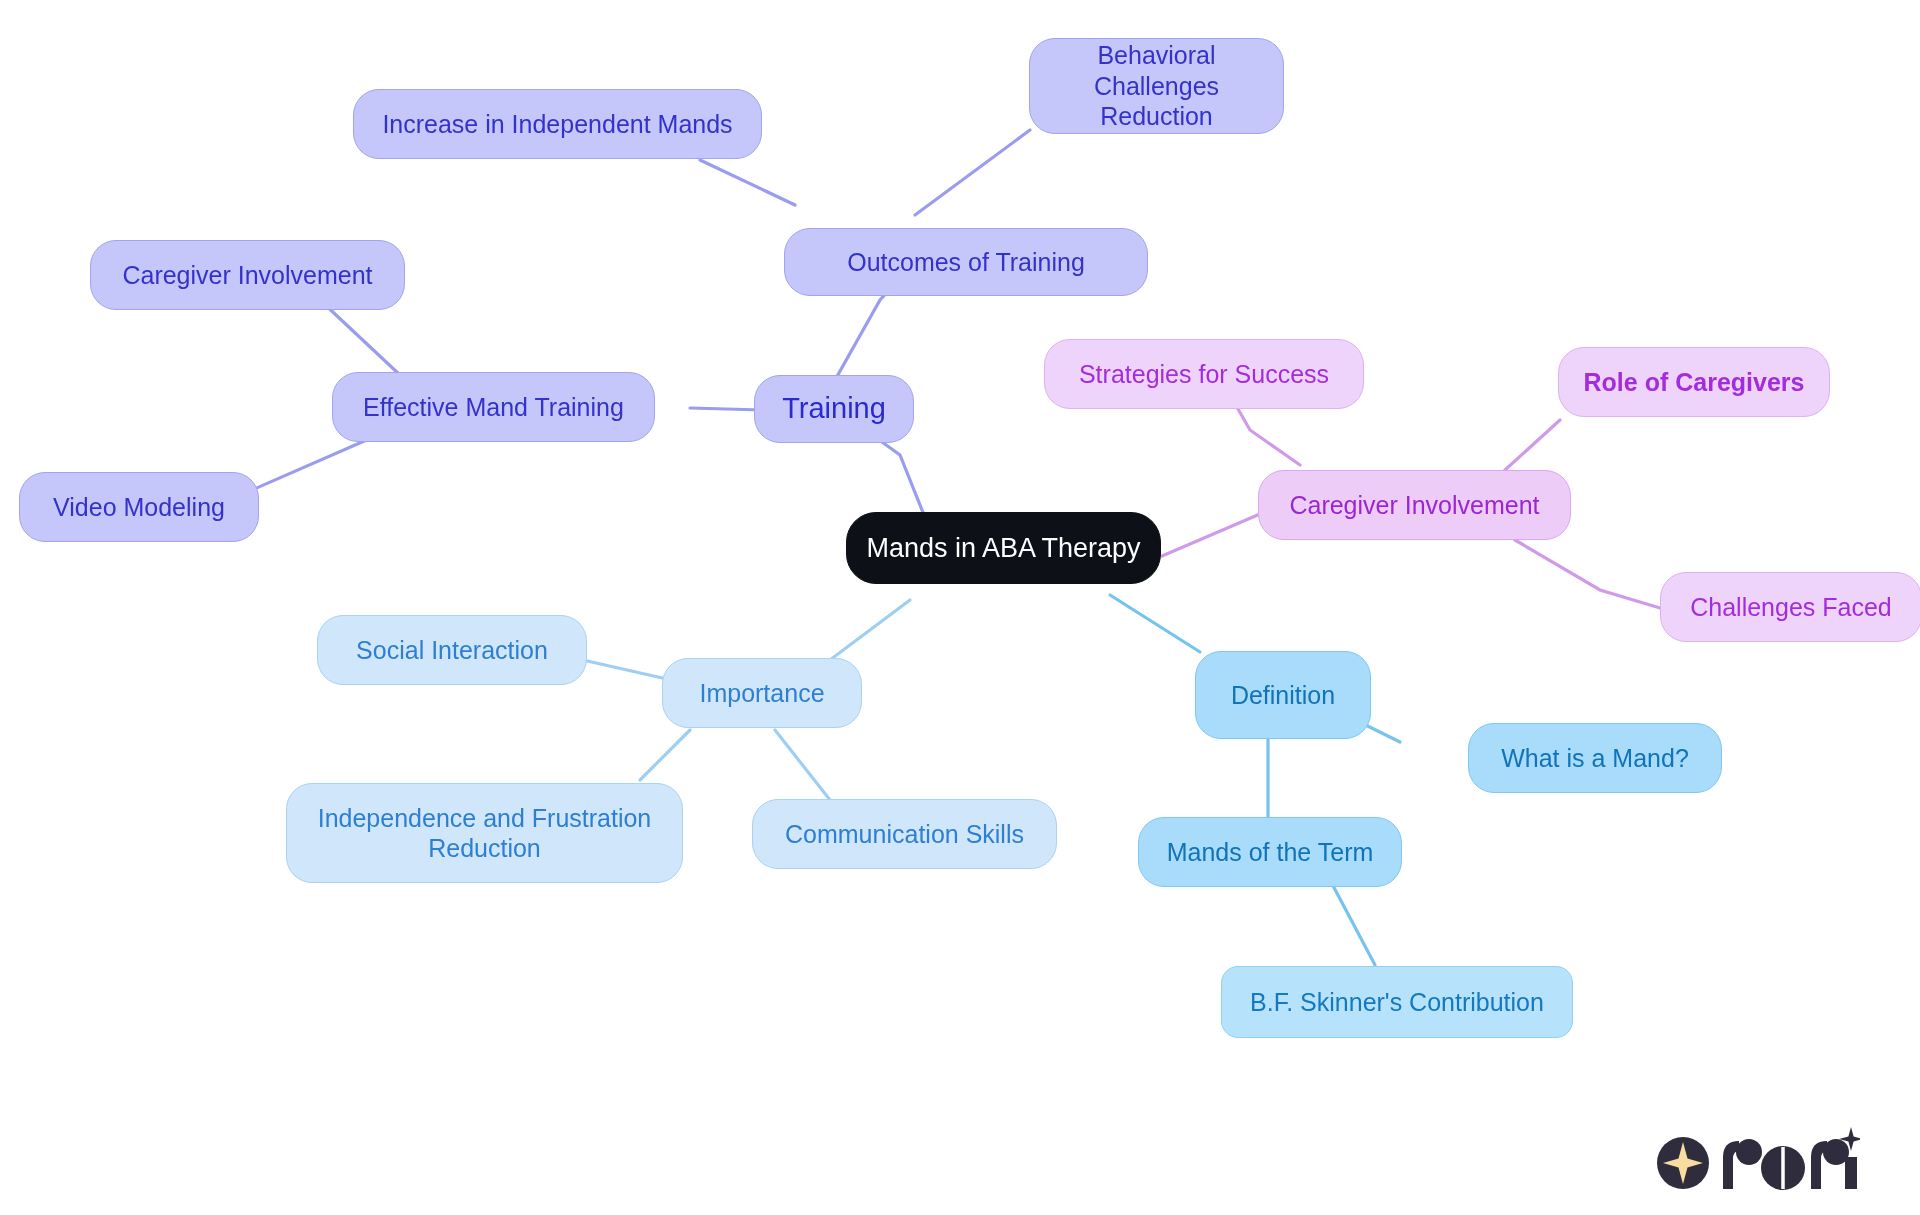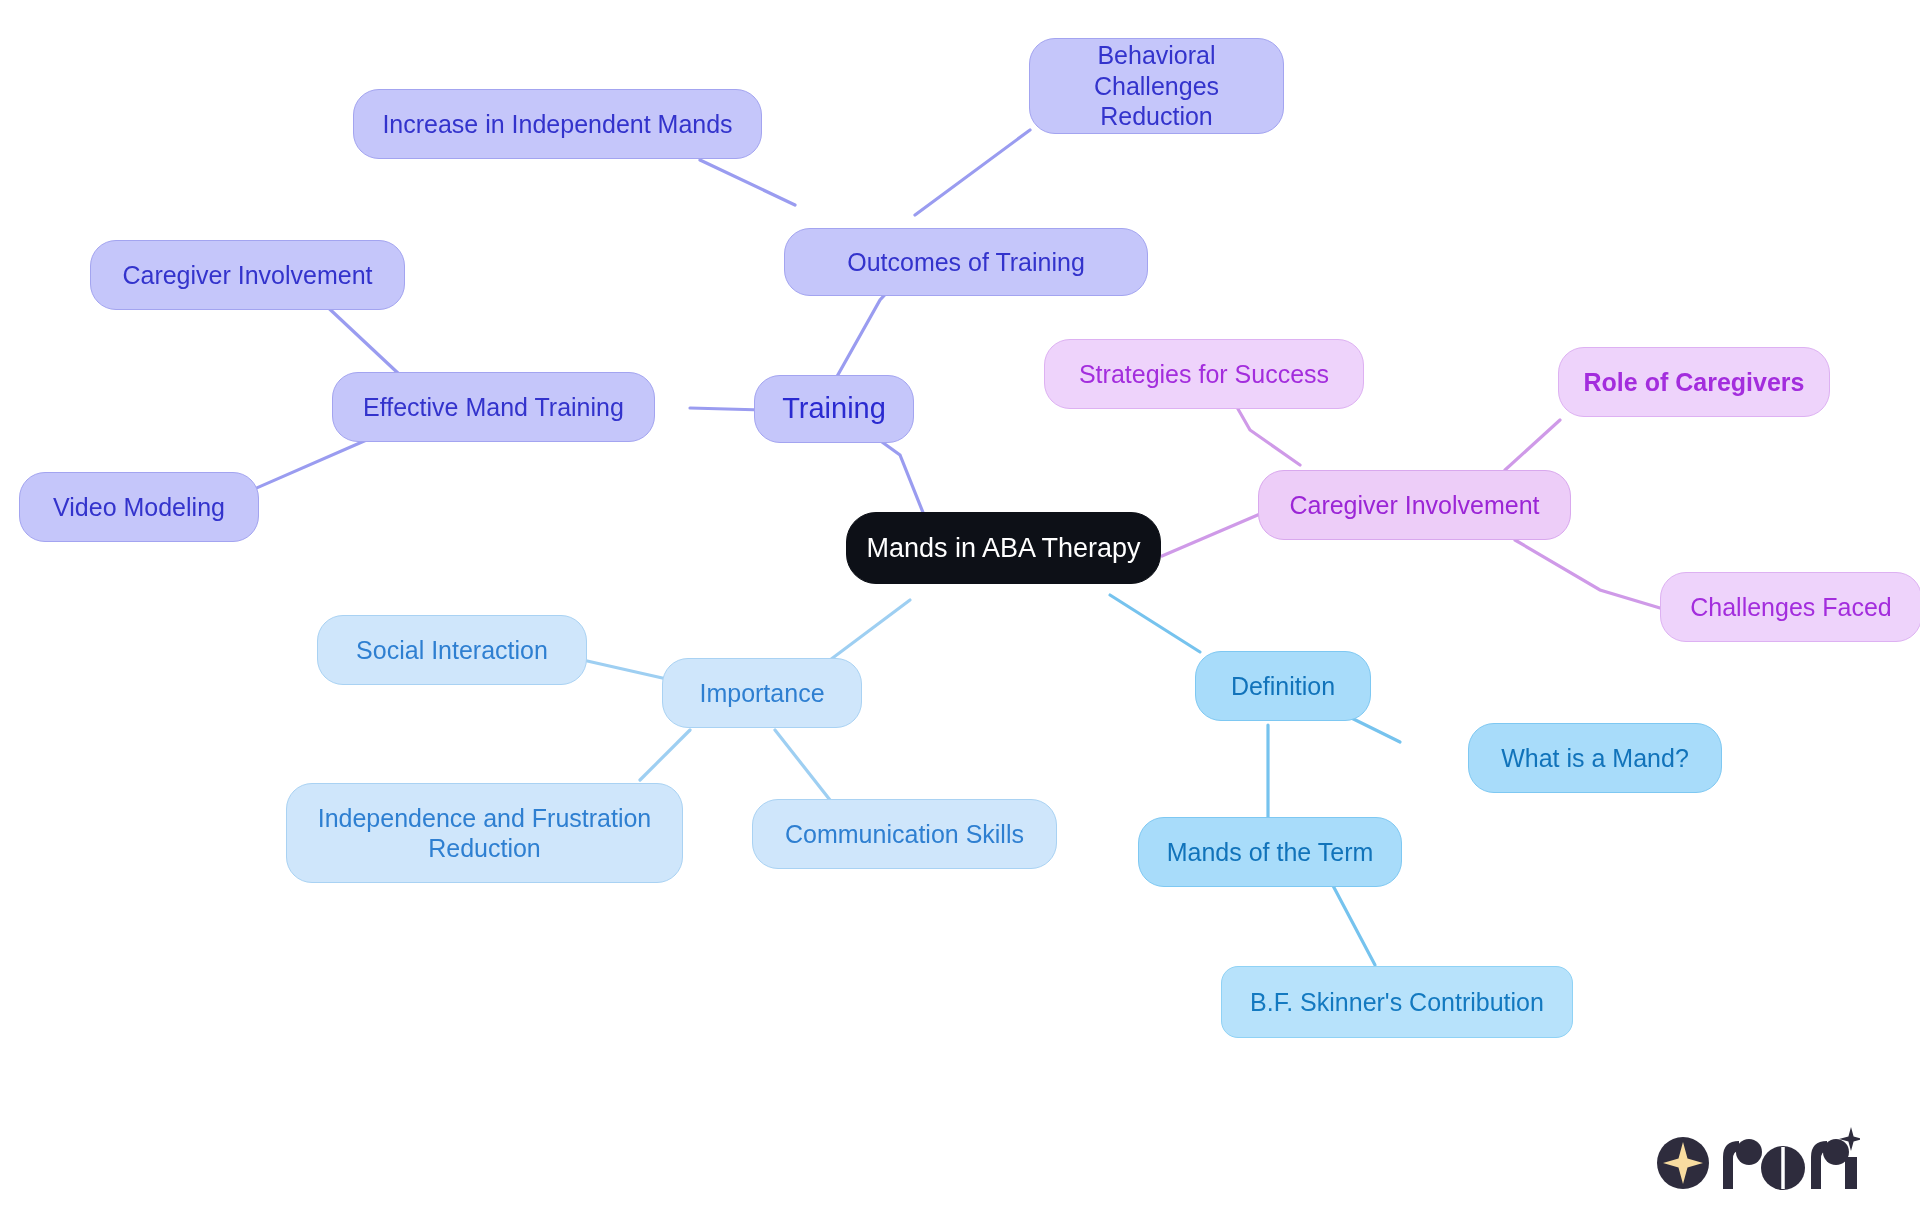--- a/index.html
+++ b/index.html
@@ -156,21 +156,21 @@
   <div class="node purple-sub" style="left:19px; top:472px; width:240px; height:70px;">Video Modeling</div>
 
   <div class="node pink-main" style="left:1258px; top:470px; width:313px; height:70px;">Caregiver Involvement</div>
 
   <div class="node pink-sub" style="left:1044px; top:339px; width:320px; height:70px;">Strategies for Success</div>
 
   <div class="node pink-sub" style="left:1558px; top:347px; width:272px; height:70px;font-weight:bold;">Role of Caregivers</div>
 
   <div class="node pink-sub" style="left:1660px; top:572px; width:262px; height:70px;">Challenges Faced</div>
 
-  <div class="node blue-strong" style="left:1195px; top:651px; width:176px; height:70px;">Definition</div>
+  <div class="node blue-strong" style="left:1195px; top:651px; width:176px; height:88px;">Definition</div>
 
   <div class="node blue-strong" style="left:1468px; top:723px; width:254px; height:70px;">What is a Mand?</div>
 
   <div class="node blue-strong" style="left:1138px; top:817px; width:264px; height:70px;">Mands of the Term</div>
 
   <div class="node blue-mid" style="left:1221px; top:966px; width:352px; height:72px;">B.F. Skinner's Contribution</div>
 
   <div class="node blue-light" style="left:662px; top:658px; width:200px; height:70px;">Importance</div>
 
   <div class="node blue-light" style="left:304px; top:615px; width:270px; height:70px;margin-left:13px;">Social Interaction</div>

